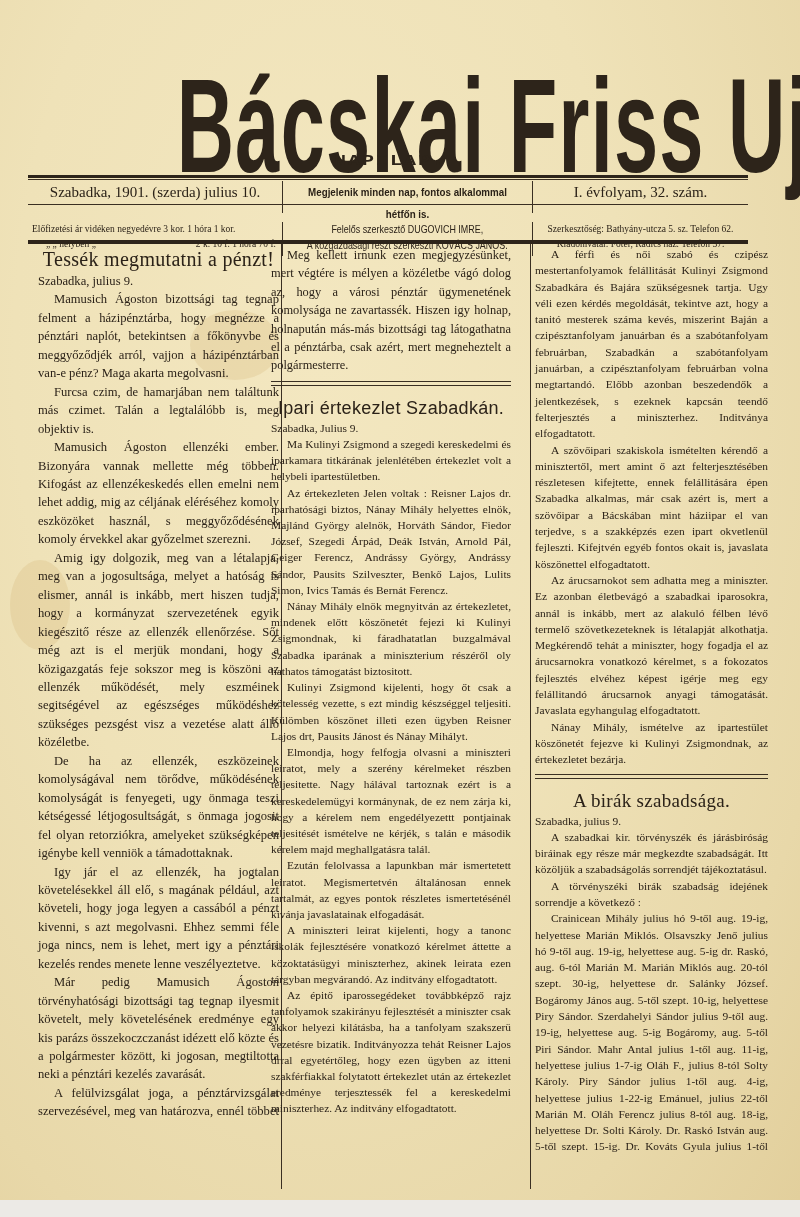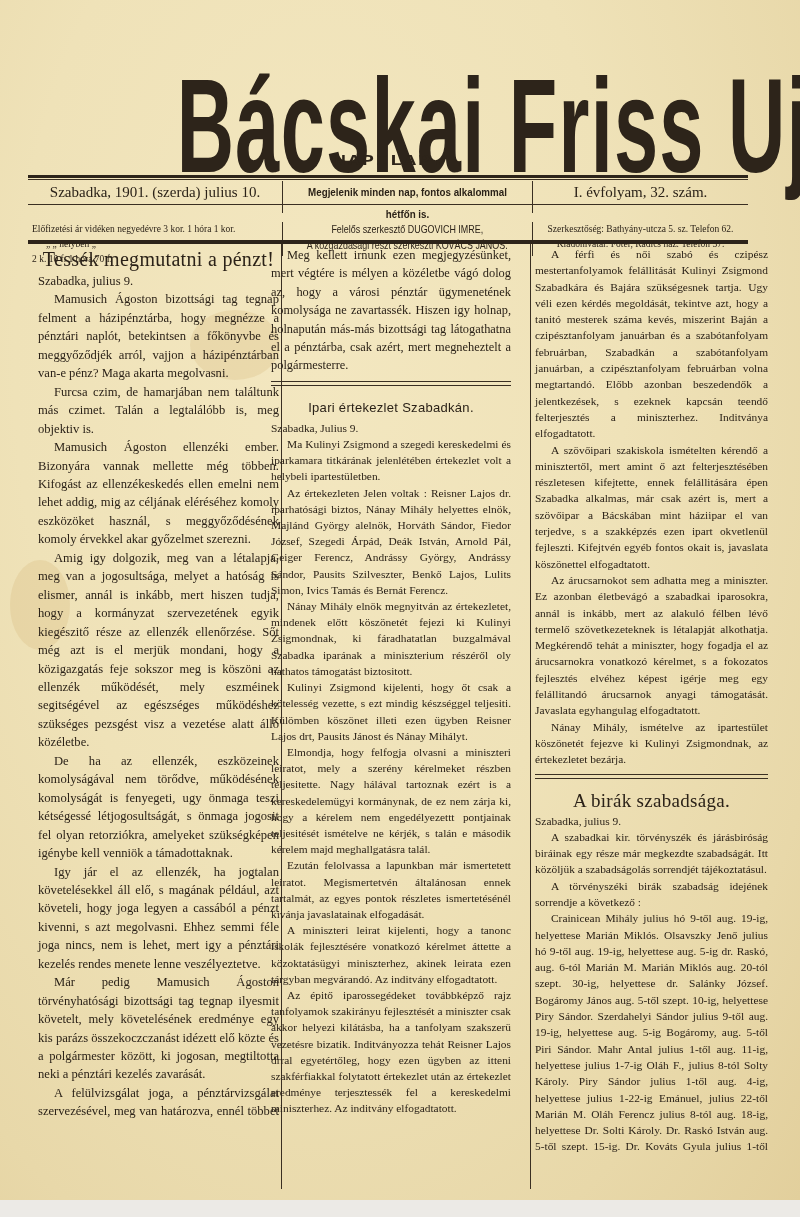--- a/index.html
+++ b/index.html
@@ -70,21 +70,21 @@
   <div class="cell c1">Szabadka, 1901. (szerda) julius 10.</div>
   <div class="cell c2"><span class="narrow bold" style="font-size:11.5px">Megjelenik minden nap, fontos alkalommal hétfőn is.</span></div>
   <div class="cell c3">I. évfolyam, 32. szám.</div>
 </div>
 
 <div class="rule-thin" style="top:204px;"></div>
 
 <div class="info-row row2">
   <div class="cell c1" style="text-align:left;padding-left:4px;">
     <div>Előfizetési ár vidéken negyedévre 3 kor. 1 hóra 1 kor.</div>
-    <div style="display:flex;justify-content:space-between;padding-right:6px;flex-direction:column;">
+    <div style="display:flex;justify-content:space-between;padding-right:6px;">
       <span style="padding-left:14px">„    „ helyben    „</span>
       <span>2 k. 10 f. 1 hóra 70 f.</span>
     </div>
   </div>
   <div class="cell c2">
     <div><span class="narrow">Felelős szerkesztő DUGOVICH IMRE,</span></div>
     <div><span class="narrow">A közgazdasági részt szerkeszti KOVÁCS JÁNOS.</span></div>
   </div>
   <div class="cell c3">
     <div>Szerkesztőség: Bathyány-utcza 5. sz. Telefon 62.</div>
@@ -106,21 +106,21 @@
   <p>Amig igy dolgozik, meg van a létalapja, meg van a jogosultsága, melyet a hatóság is elismer, annál is inkább, mert hiszen tudja, hogy a kormányzat szervezetének egyik kiegészitő része az ellenzék ellenőrzése. Sőt még azt is el merjük mondani, hogy a közigazgatás feje sokszor meg is köszöni az ellenzék működését, mely eszméinek segitségével az egészséges működéshez szükséges pezsgést visz a vezetése alatt álló közéletbe.</p>
   <p>De ha az ellenzék, eszközeinek komolyságával nem törődve, működésének komolyságát is fenyegeti, ugy önmaga teszi kétségessé létjogosultságát, s önmaga jogosit fel olyan retorziókra, amelyeket szükségképen igénybe kell venniök a támadottaknak.</p>
   <p>Igy jár el az ellenzék, ha jogtalan követelésekkel áll elő, s magának például, azt követeli, hogy joga legyen a cassából a pénzt kivenni, s azt megolvasni. Ehhez semmi féle joga nincs, nem is lehet, mert igy a pénztári kezelés rendes menete lenne veszélyeztetve.</p>
   <p>Már pedig Mamusich Ágoston törvényhatósági bizottsági tag tegnap ilyesmit követelt, mely követelésének eredménye egy kis parázs összekoczczanást idézett elő közte és a polgármester között, ki jogosan, megtiltotta neki a pénztári kezelés zavarását.</p>
   <p style="max-height:37px;overflow:hidden;">A felülvizsgálat joga, a pénztárvizsgálat szervezésével, meg van határozva, ennél többet követelnie sekinek sem szabad.</p>
 </div>
 
 <div class="col colB">
   <p style="font-size:12.4px;line-height:18.4px;">Meg kellett irnunk ezen megjegyzésünket, mert végtére is mélyen a közéletbe vágó dolog az, hogy a városi pénztár ügymenetének komolysága ne zavartassék. Hiszen igy holnap, holnapután más-más bizottsági tag látogathatna el a pénztárba, csak azért, mert megneheztelt a polgármesterre.</p>
   <div class="hsep"></div>
-  <h2 style="font-size:13px;line-height:24px;">Ipari értekezlet Szabadkán.</h2>
+  <h2 style="font-size:18px;line-height:24px;">Ipari értekezlet Szabadkán.</h2>
   <p class="dateline">Szabadka, Julius 9.</p>
   <p>Ma Kulinyi Zsigmond a szegedi kereskedelmi és iparkamara titkárának jelenlétében értekezlet volt a helybeli ipartestületben.</p>
   <p>Az értekezleten Jelen voltak : Reisner Lajos dr. iparhatósági biztos, Nánay Mihály helyettes elnök, Majlánd György alelnök, Horváth Sándor, Fiedor József, Szegedi Árpád, Deák István, Arnold Pál, Geiger Ferencz, Andrássy György, Andrássy Sándor, Pausits Szilveszter, Benkő Lajos, Lulits Simon, Ivics Tamás és Bernát Ferencz.</p>
   <p>Nánay Mihály elnök megnyitván az értekezletet, mindenek előtt köszönetét fejezi ki Kulinyi Zsigmondnak, ki fáradhatatlan buzgalmával Szabadka iparának a miniszterium részéről oly hathatos támogatást biztositott.</p>
   <p>Kulinyi Zsigmond kijelenti, hogy őt csak a kötelesség vezette, s ezt mindig készséggel teljesiti. Külömben köszönet illeti ezen ügyben Reisner Lajos drt, Pausits Jánost és Nánay Mihályt.</p>
   <p>Elmondja, hogy felfogja olvasni a miniszteri leiratot, mely a szerény kérelmeket részben teljesitette. Nagy hálával tartoznak ezért is a kereskedelemügyi kormánynak, de ez nem zárja ki, hogy a kérelem nem engedélyezettt pontjainak teljesitését ismételve ne kérjék, s talán e második kérelem majd meghallgatásra talál.</p>
   <p>Ezután felolvassa a lapunkban már ismertetett leiratot. Megismertetvén általánosan ennek tartalmát, az egyes pontok részletes ismertetésénél kivánja javaslatainak elfogadását.</p>
   <p>A miniszteri leirat kijelenti, hogy a tanonc iskolák fejlesztésére vonatkozó kérelmet áttette a közoktatásügyi miniszterhez, akinek leirata ezen tárgyban megvárandó. Az inditvány elfogadtatott.</p>
   <p>Az épitő iparossegédeket továbbképző rajz tanfolyamok szakirányu fejlesztését a miniszter csak akkor helyezi kilátásba, ha a tanfolyam szakszerü vezetésre bizatik. Inditványozza tehát Reisner Lajos drral egyetértőleg, hogy ezen ügyben az itteni szakférfiakkal folytatott értekezlet után az értekezlet eredménye terjesztessék fel a kereskedelmi miniszterhez. Az inditvány elfogadtatott.</p>
 </div>

